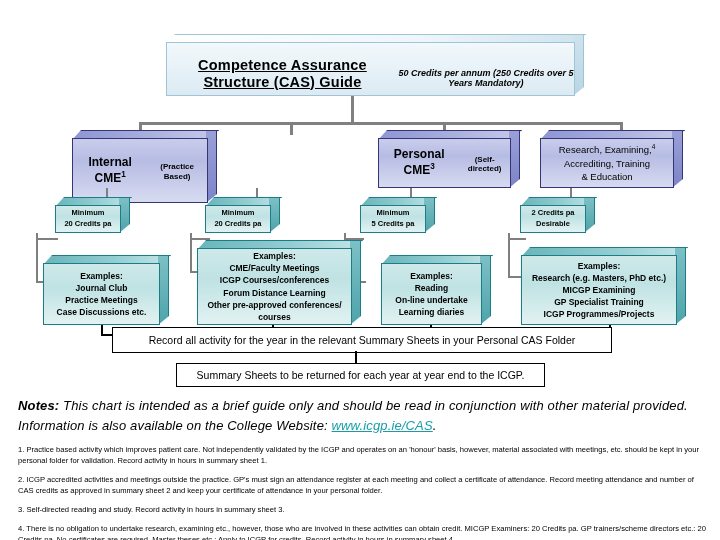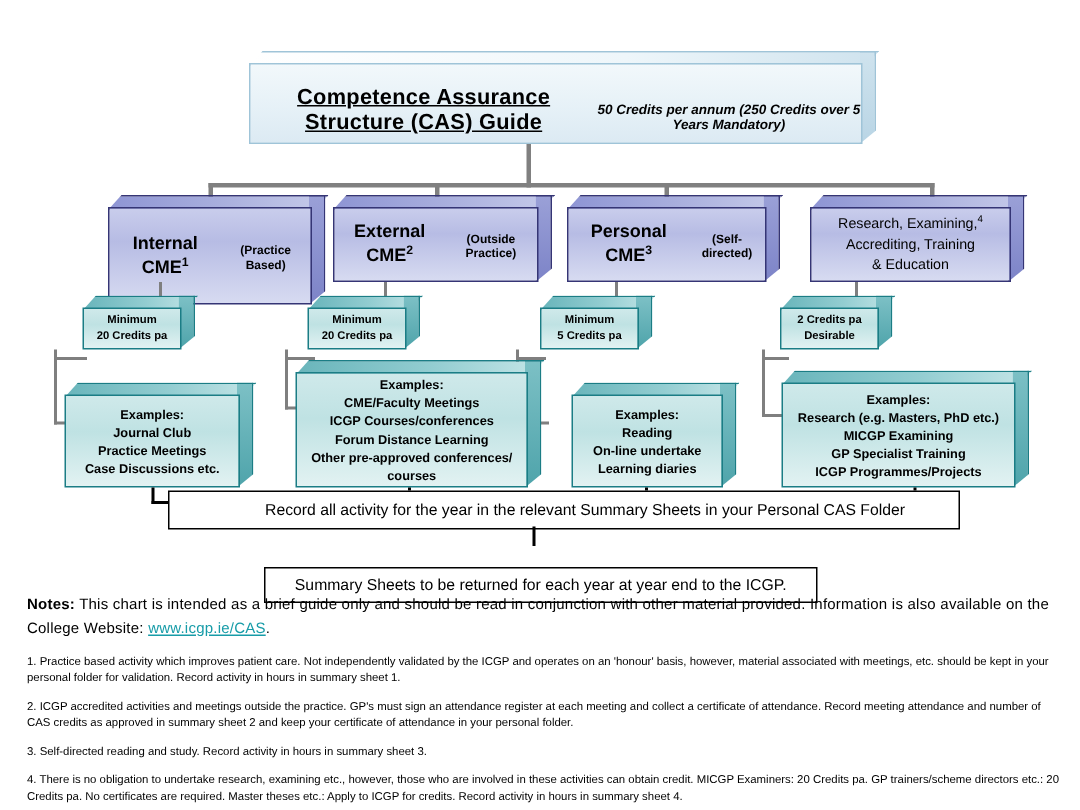--- a/index.html
+++ b/index.html
@@ -100,21 +100,21 @@
 
   
   .flat{
     position:absolute;background:#ffffff;border:1px solid #000;
     display:flex;align-items:center;justify-content:center;text-align:center;
     font-size:10.5px;
   }
 
   
   .notes{position:absolute;left:18px;top:396px;width:690px;}
-  .note-head{font-size:10px;line-height:1.55;letter-spacing:.15px;}
+  .note-head{font-size:13px;line-height:1.55;letter-spacing:.15px;font-style:italic;}
   .note-head b{font-weight:bold;}
   .note-p{font-size:7.6px;line-height:1.45;margin-top:8px;}
   a.link{color:#179ca8;text-decoration:underline;}
 </style>
 </head>
 <body>
 
 <div id="canvas">
 
   <div class="box3d title-box" style="left:166px;top:34px;width:418px;height:62px;">
@@ -137,28 +137,20 @@
 
   <div class="box3d lvl1" style="left:72px;top:130px;width:145px;height:73px;">
     <div class="top"></div>
     <div class="side"></div>
     <div class="face">
       <div class="lvl1-main"><span>Internal CME</span><sup>1</sup></div>
       <div class="lvl1-sub">(Practice Based)</div>
     </div>
   </div>
 
-  <div class="box3d lvl1" style="left:222px;top:130px;width:146px;height:58px;">
-    <div class="top"></div>
-    <div class="side"></div>
-    <div class="face">
-      <div class="lvl1-main"><span>External CME</span><sup>2</sup></div>
-      <div class="lvl1-sub">(Outside Practice)</div>
-    </div>
-  </div>
 
   <div class="box3d lvl1" style="left:378px;top:130px;width:142px;height:58px;">
     <div class="top"></div>
     <div class="side"></div>
     <div class="face">
       <div class="lvl1-main"><span>Personal CME</span><sup>3</sup></div>
       <div class="lvl1-sub">(Self-directed)</div>
     </div>
   </div>
 
@@ -298,27 +290,27 @@
     </div>
   </div>
 
   <div class="connk connk-v" style="left:101px;top:325px;height:11px;"></div>
   <div class="connk connk-h" style="left:101px;top:334px;width:14px;"></div>
   <div class="connk connk-v" style="left:272px;top:325px;height:11px;"></div>
   <div class="connk connk-v" style="left:430px;top:325px;height:11px;"></div>
   <div class="connk connk-v" style="left:609px;top:325px;height:11px;"></div>
   <div class="connk connk-h" style="left:597px;top:334px;width:14px;"></div>
 
-  <div class="flat" style="left:112px;top:327px;width:498px;height:24px;padding-left:28px;">
+  <div class="flat" style="left:112px;top:327px;width:498px;height:24px;">
     <span>Record all activity for the year in the relevant Summary Sheets in your Personal CAS Folder</span>
   </div>
 
   <div class="connk connk-v" style="left:355px;top:351px;height:13px;"></div>
 
-  <div class="flat" style="left:176px;top:378px;width:367px;height:22px;text-align:right;">
+  <div class="flat" style="left:176px;top:363px;width:367px;height:22px;text-align:right;">
     <span>Summary Sheets to be returned for each year at year end to the ICGP.</span>
   </div>
 
   <div class="notes">
     <div class="note-head">
       <b>Notes:</b><span>  This chart is intended as a brief guide only and should be read in conjunction with other material provided.  Information is also available on the College Website: </span><a class="link" href="#">www.icgp.ie/CAS</a><span>.</span>
     </div>
     <div class="note-p">1. Practice based activity which improves patient care.  Not independently validated by the ICGP and operates on an 'honour' basis, however, material associated with meetings, etc. should be kept in your personal folder for validation.   Record activity in hours in summary sheet 1.</div>
     <div class="note-p">2. ICGP accredited activities and meetings outside the practice.  GP's must sign an attendance register at each meeting and collect a certificate of attendance.  Record meeting attendance and number of CAS credits as approved in summary sheet 2 and keep your certificate of attendance in your personal folder.</div>
     <div class="note-p">3. Self-directed reading and study.  Record activity in hours in summary sheet 3.</div>

